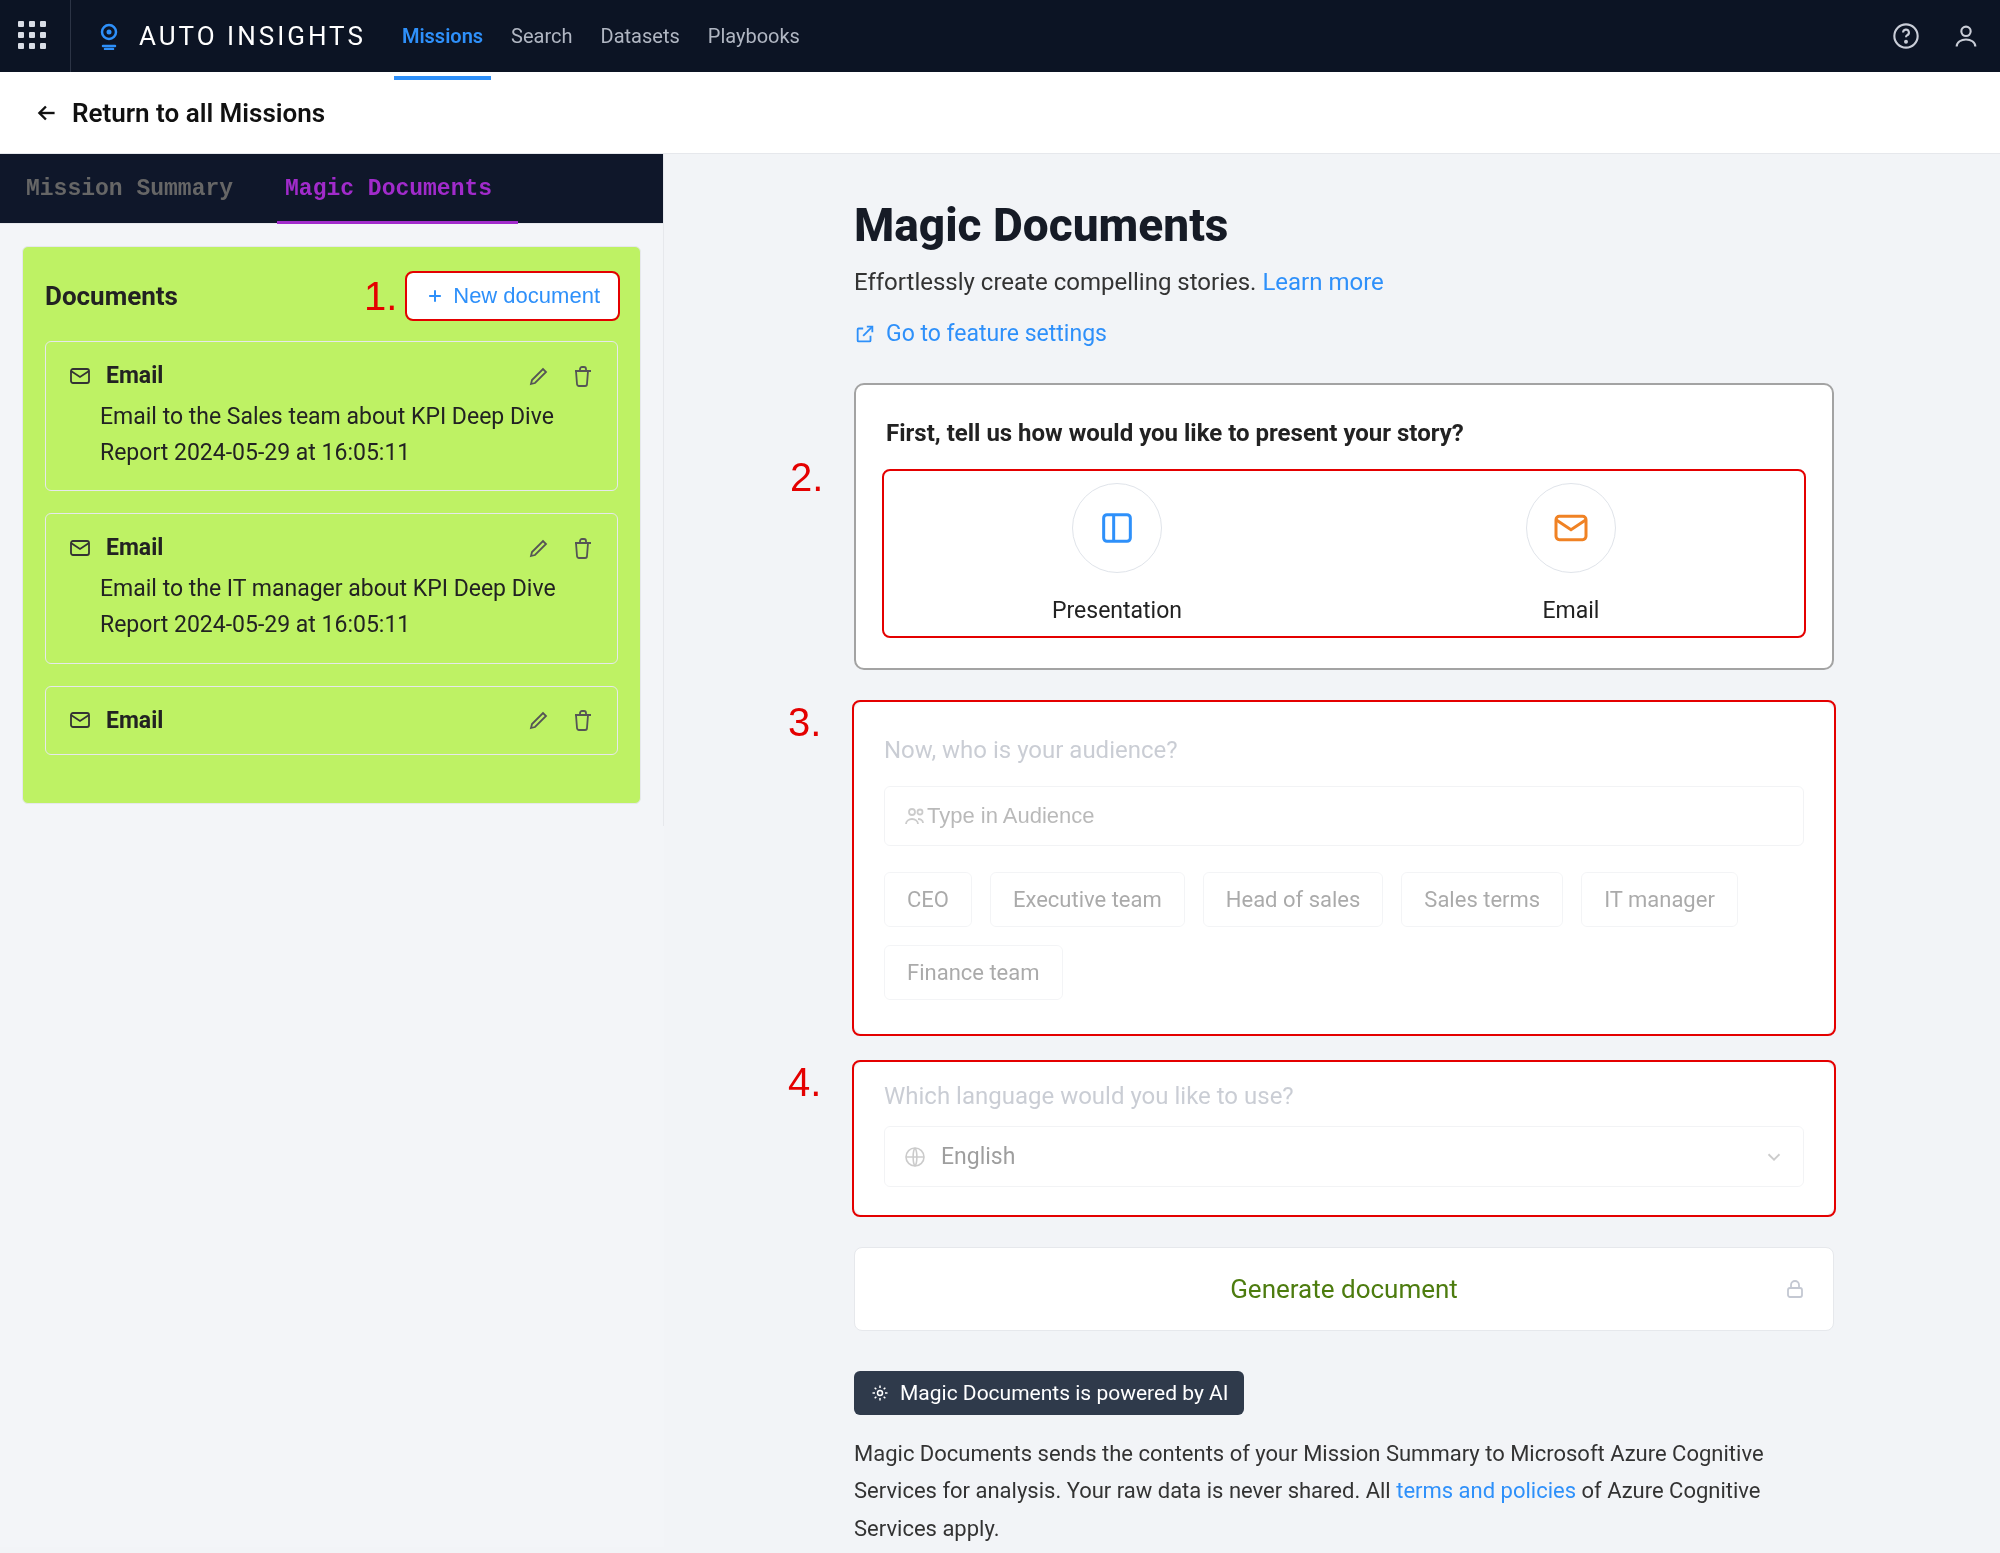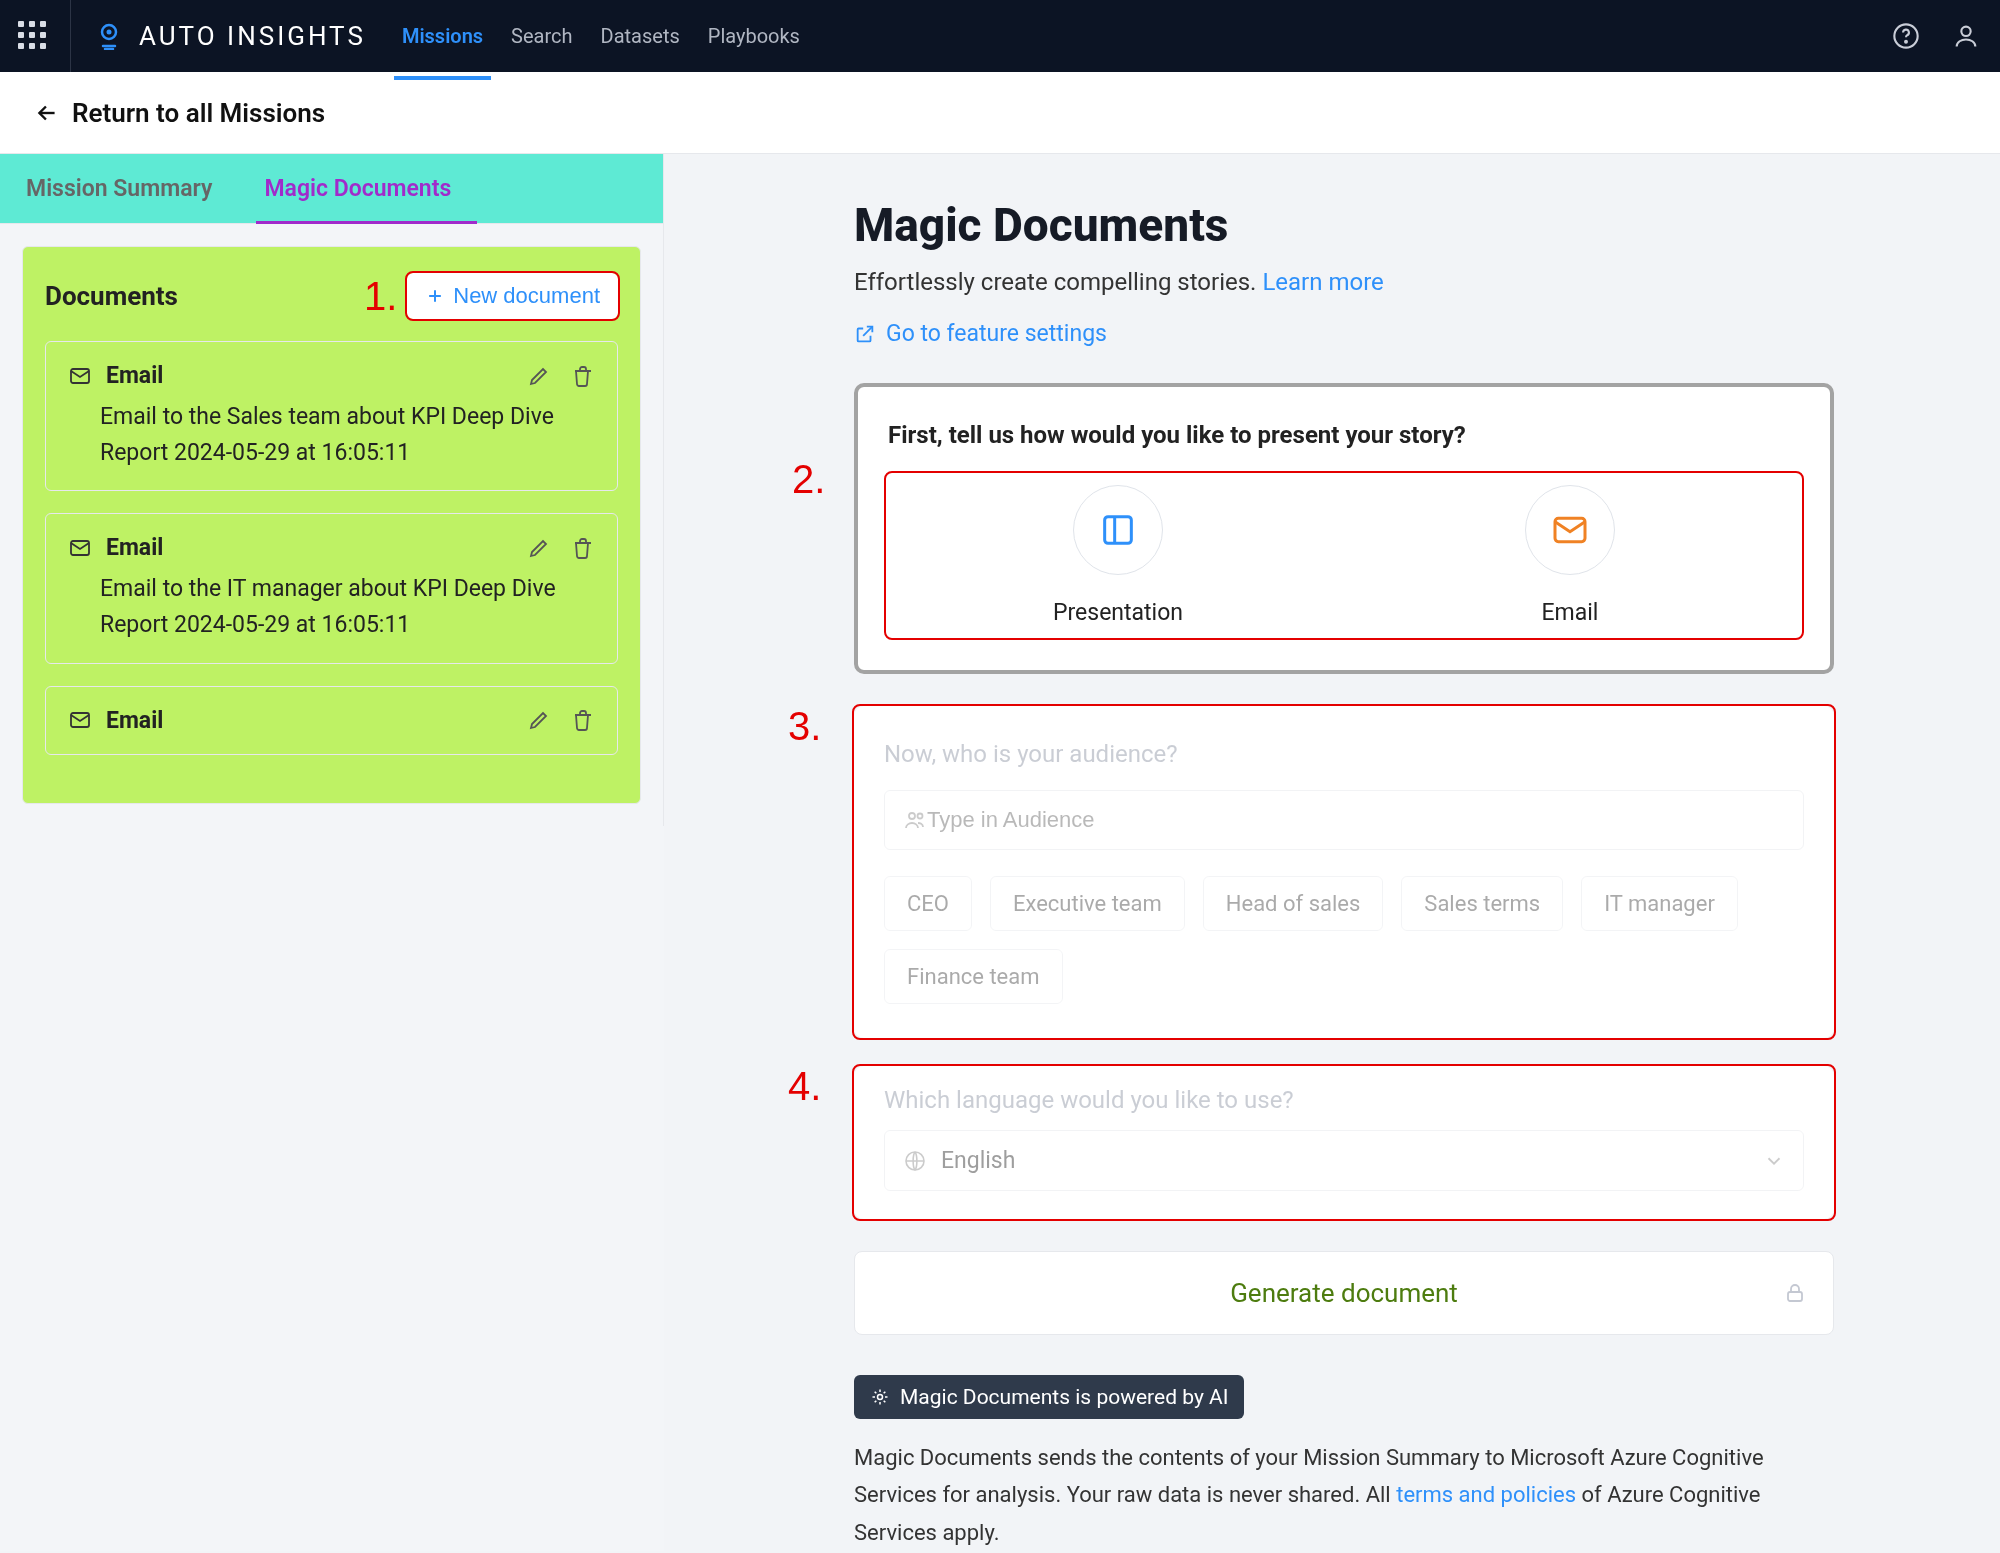--- a/index.html
+++ b/index.html
@@ -21,21 +21,21 @@
   .icon-btn{width:32px;height:32px;display:flex;align-items:center;justify-content:center;cursor:pointer;}
 
   
   .subheader{background:#fff;height:82px;border-bottom:1px solid #E6E8EC;display:flex;align-items:center;padding-left:34px;text-align:center;}
   .back-link{display:flex;align-items:center;gap:12px;font-size:26px;font-weight:600;color:#111;cursor:pointer;}
 
   .main{display:flex;width:100%;}
 
   
   .left-col{width:664px;flex-shrink:0;background:#F3F5F8;}
-  .tabs{display:flex;background:#5eead4;border-bottom:1px solid #E6E8EC;border-right:1px solid #E6E8EC;height:70px;}
+  .tabs{display:flex;background:#0f172a;border-bottom:1px solid #E6E8EC;border-right:1px solid #E6E8EC;height:70px;font-family:Liberation Mono, monospace;}
   .tab{padding:0 26px;display:flex;align-items:center;font-size:23px;font-weight:600;color:#666;cursor:pointer;position:relative;}
   .tab.active{color:#A12BCB;}
   .tab.active::after{content:"";position:absolute;left:18px;right:0;bottom:-1px;height:3px;background:#A12BCB;}
   .doc-panel-wrap{padding:22px;border-right:1px solid #E6E8EC;}
   .doc-panel{background:#bef264;border:1px solid #E6E8EC;border-radius:6px;padding:26px 22px;}
   .doc-panel-head{display:flex;align-items:center;justify-content:space-between;margin-bottom:22px;}
   .doc-panel-title{font-size:26px;font-weight:700;}
   .new-doc-btn{display:flex;align-items:center;gap:8px;border:1px solid #2E90FA;border-radius:6px;padding:10px 18px;color:#2E90FA;font-size:22px;cursor:pointer;background:#fff;}
   .doc-card{border:1px solid #E6E8EC;border-radius:6px;padding:20px 22px;margin-bottom:22px;cursor:pointer;}
   .doc-card-head{display:flex;align-items:center;}
@@ -49,21 +49,21 @@
   .annot-box{outline:2px solid #E40000;border-radius:6px;position:relative;}
 
   
   .content{flex:1;padding:44px 0 0 0;position:relative;}
   .content-inner{max-width:980px;margin:0 0 0 190px;}
   .page-title{font-size:46px;font-weight:800;color:#161B26;margin-bottom:16px;}
   .subtitle{font-size:24px;color:#333;margin-bottom:24px;}
   .subtitle a{color:#2E90FA;text-decoration:none;}
   .feat-link{display:flex;align-items:center;gap:10px;color:#2E90FA;font-size:23px;margin-bottom:36px;cursor:pointer;}
 
-  .card{background:#fff;border:4px solid #a3a3a3;border-radius:10px;padding:34px 30px;margin-bottom:32px;}
+  .card{background:#fff;border:2px solid #a3a3a3;border-radius:10px;padding:34px 30px;margin-bottom:32px;}
   .card-title{font-weight:700;font-size:24px;margin-bottom:26px;}
 
   .present-row{display:flex;gap:0;padding:12px 6px;}
   .present-opt{flex:1;display:flex;flex-direction:column;align-items:center;cursor:pointer;}
   .present-circle{width:90px;height:90px;border:1px solid #E0E4EA;border-radius:50%;display:flex;align-items:center;justify-content:center;margin-bottom:24px;}
   .present-label{font-size:23px;}
 
   .muted-head{font-size:24px;color:#A7ADB9;margin-bottom:22px;}
   .muted-head.dim{opacity:0.6;}
   .audience-input-wrap{border:1px solid #E6E8EC;border-radius:6px;display:flex;align-items:center;padding:16px 18px;margin-bottom:26px;opacity:0.5;}

